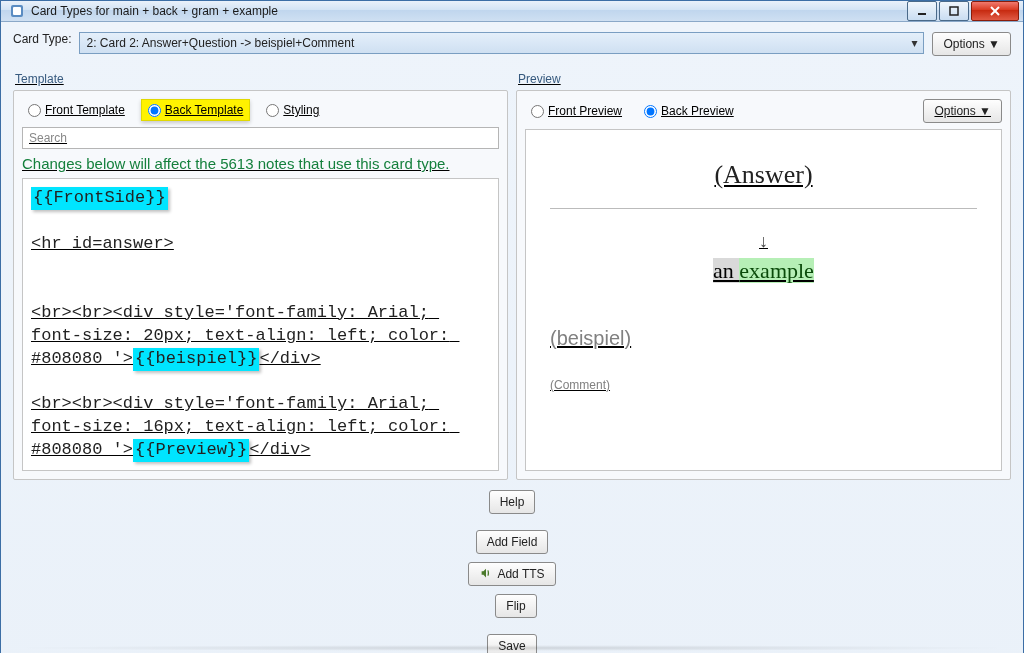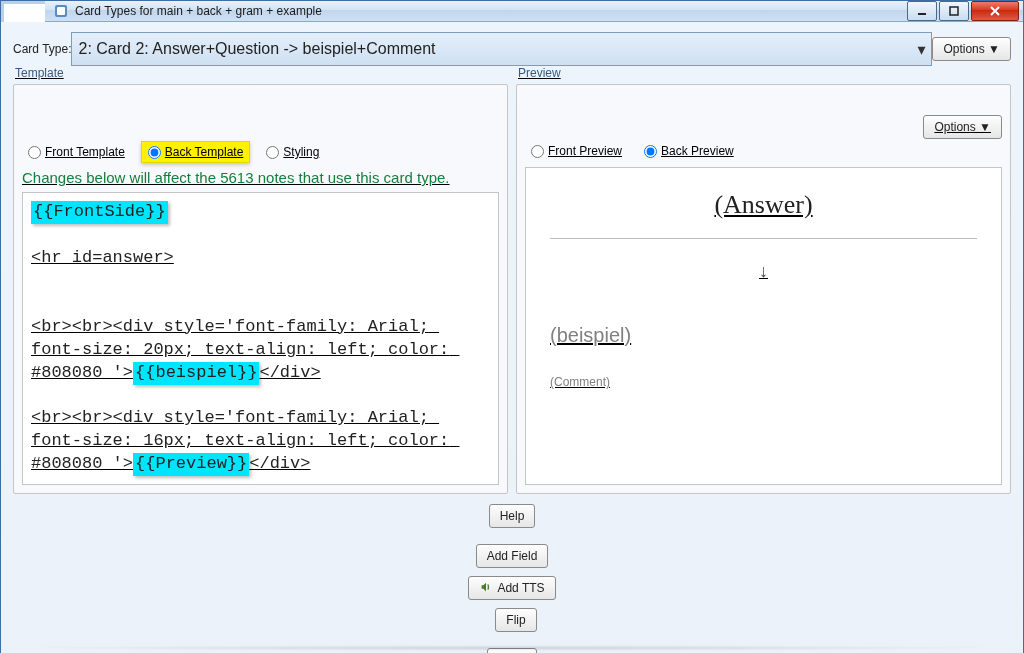--- a/index.html
+++ b/index.html
@@ -1,64 +1,64 @@
 <!DOCTYPE html>
 <html><head>
 <meta charset="utf-8">
 <style>
   * { box-sizing: border-box; }
   html, body { margin: 0; padding: 0; font-family: "Segoe UI", Tahoma, sans-serif; font-size: 12px; }
   body { background: linear-gradient(to bottom, #b8d0e8 0%, #c5d8ec 100%); width: 1024px; height: 653px; overflow: hidden; position: relative; }
 
   
   .window { position: absolute; inset: 0; border: 1px solid #3c6ea5; background: #fff; display: flex; flex-direction: column; box-shadow: inset 0 0 0 3px #b8d0e8; }
-  .titlebar { height: 30px; background: linear-gradient(to bottom, #e9f1fa 0%, #d3e3f4 45%, #c0d6ee 46%, #cfe0f2 100%); display: flex; align-items: center; padding: 0 4px 0 8px; border-bottom: 1px solid #8aa8c8; margin-left: 44px; }
+  .titlebar { height: 30px; background: linear-gradient(to bottom, #e9f1fa 0%, #d3e3f4 45%, #c0d6ee 46%, #cfe0f2 100%); display: flex; align-items: center; padding: 0 4px 0 8px; border-bottom: 1px solid #8aa8c8; }
   .title-icon { width: 16px; height: 16px; margin-right: 6px; display: inline-flex; align-items: center; justify-content: center; }
   .title-text { flex: 1; font-size: 12px; color: #1a1a1a; }
   .win-btns { display: flex; gap: 0; }
   .win-btn { width: 30px; height: 20px; border: 1px solid #4a6a8a; border-radius: 2px; margin-left: 2px; display: flex; align-items: center; justify-content: center; font-family: sans-serif; }
   .win-min, .win-max { background: linear-gradient(to bottom,#f0f6fc,#c9ddf1); color: #2a2a2a; }
   .win-close { width: 48px; background: linear-gradient(to bottom,#f07a6e,#d9381e 45%,#c72a10 46%,#e05a44); color: #fff; font-weight: bold; border-color: #8a1c0a; }
   .win-btn svg { display:block; }
 
   .client { flex: 1; display: flex; flex-direction: column; padding: 10px 12px 10px 12px; background: linear-gradient(to bottom,#eef4fb 0%, #eaf1f9 100%); }
 
   
-  .toprow { display: flex; align-items: center; margin-bottom: 0; }
+  .toprow { display: flex; gap: 8px; margin-bottom: 16px; }
   .toprow label { color: #222; }
-  .cardtype-select { flex: 1; height: 34px; border: 1px solid #7a9ec2; background: linear-gradient(to bottom,#e4effa 0%, #cfe0f2 100%); padding: 8px 6px; display: flex; align-items: center; font-size: 16px; color: #222; position: relative; }
+  .cardtype-select { flex: 1; height: 22px; border: 1px solid #7a9ec2; background: linear-gradient(to bottom,#e4effa 0%, #cfe0f2 100%); padding: 8px 6px; display: flex; align-items: center; font-size: 12px; color: #222; position: relative; }
   .cardtype-select::after { content: "▾"; position: absolute; right: 6px; color: #333; }
   .btn { height: 24px; padding: 0 10px; border: 1px solid #8a8a8a; border-radius: 3px; background: linear-gradient(to bottom,#fefefe,#e6e6e6); display: inline-flex; align-items: center; gap: 4px; font-size: 12px; color: #222; cursor: default; }
 
   
   .panels { flex: 1; display: flex; gap: 8px; min-height: 0; text-decoration: underline; }
   .panel { flex: 1; display: flex; flex-direction: column; min-width: 0; }
   .panel-header { font-size: 12px; color: #375a7f; margin: 0 0 4px 2px; }
   .groupbox { flex: 1; border: 1px solid #c5c5c5; background: #f7f9fc; border-radius: 2px; padding: 8px; display: flex; flex-direction: column; min-height: 0; }
 
   
   .radios { display: flex; align-items: center; gap: 10px; margin-bottom: 6px; }
-  .radio { display: inline-flex; align-items: flex-end; gap: 4px; padding: 3px 6px; margin-top: 48px; }
+  .radio { display: inline-flex; align-items: flex-end; gap: 4px; padding: 3px 6px; }
   .radio input { margin: 0; }
   .radio.active { background: #fff200; border: 1px solid #e0d800; box-shadow: 0 2px 4px rgba(0,0,0,0.2); }
 
   
   .search { height: 22px; border: 1px solid #b5b5b5; background: #fff; padding: 0 6px; color: #888; display: flex; align-items: center; margin-bottom: 6px; }
 
   .hint { font-size: 15px; color: #15803d; margin-bottom: 6px; }
 
   
   .editor { flex: 1; background: #fff; border: 1px solid #c5c5c5; padding: 8px 8px; font-family: "Courier New", monospace; font-size: 17px; line-height: 1.35; color: #222; white-space: pre-wrap; overflow: auto; }
   .hl { background: #00e5ff; padding: 0 2px; box-shadow: 2px 2px 3px rgba(0,0,0,0.25); display: inline-block; }
 
   
   .preview-header-row { display: flex; align-items: center; gap: 10px; margin-bottom: 6px; justify-content: space-between; }
   .preview-radios { display: inline-flex; gap: 10px; }
   .preview-area { flex: 1; background: #fff; border: 1px solid #c5c5c5; padding: 14px 24px; overflow: auto; font-family: "Times New Roman", serif; }
-  .answer-title { text-align: center; font-size: 26px; color: #222; font-family: "Times New Roman", serif; margin: 8px 0 18px 0; }
+  .answer-title { text-align: center; font-size: 26px; color: #222; font-family: "Times New Roman", serif; margin: 16px 0 18px 0; }
   .answer-hr { border: none; border-top: 1px solid #bbb; margin: 0 0 20px 0; }
   .compare { text-align: center; font-size: 22px; line-height: 1.4; font-family: "Times New Roman", serif; }
   .wrong-dashes { background: #f4b7b0; color: #555; }
   .wrong-letter { background: #f4b7b0; color: #a02a1a; }
   .ok { background: #b6efb6; color: #0a4a0a; }
   .arrow { font-size: 18px; color: #444; margin: 2px 0; }
   .gray-bg { background: #d9d9d9; }
   .section-label { font-size: 20px; color: #808080; font-family: Arial, sans-serif; text-align: left; margin-top: 40px; }
   .section-label.small { font-size: 12px; margin-top: 28px; }
 
@@ -125,20 +125,23 @@
               <span>Front Template</span>
             </label>
             <label class="radio active">
               <input type="radio" name="tmpl" checked="" style="">
               <span>Back Template</span>
             </label>
             <label class="radio">
               <input type="radio" name="tmpl" style="">
               <span>Styling</span>
             </label>
+          </div>
+          <div class="search">
+            <span>Search</span>
           </div>
           <div class="hint">Changes below will affect the 5613 notes that use this card type.</div>
           <div class="editor"><span class="hl">{{FrontSide}}</span>
 
 <span>&lt;hr id=answer&gt;</span>
 
 
 <span>&lt;br&gt;&lt;br&gt;&lt;div style='font-family: Arial; font-size: 20px; text-align: left; color: #808080 '&gt;</span><span class="hl">{{beispiel}}</span><span>&lt;/div&gt;</span>
 
 <span>&lt;br&gt;&lt;br&gt;&lt;div style='font-family: Arial; font-size: 16px; text-align: left; color: #808080 '&gt;</span><span class="hl">{{Preview}}</span><span>&lt;/div&gt;</span></div>
@@ -162,20 +165,23 @@
             <div class="btn">
               <span>Options ▼</span>
             </div>
           </div>
 
           <div class="preview-area">
             <div class="answer-title">(Answer)</div>
             <hr class="answer-hr">
             <div class="compare">
               <div class="arrow">↓</div>
+              <div>
+                <span class="gray-bg">an </span><span class="ok">example</span>
+              </div>
             </div>
             <div class="section-label">(beispiel)</div>
             <div class="section-label small">(Comment)</div>
           </div>
         </div>
       </div>
 
     </div>
 
     <div class="bottombar">

